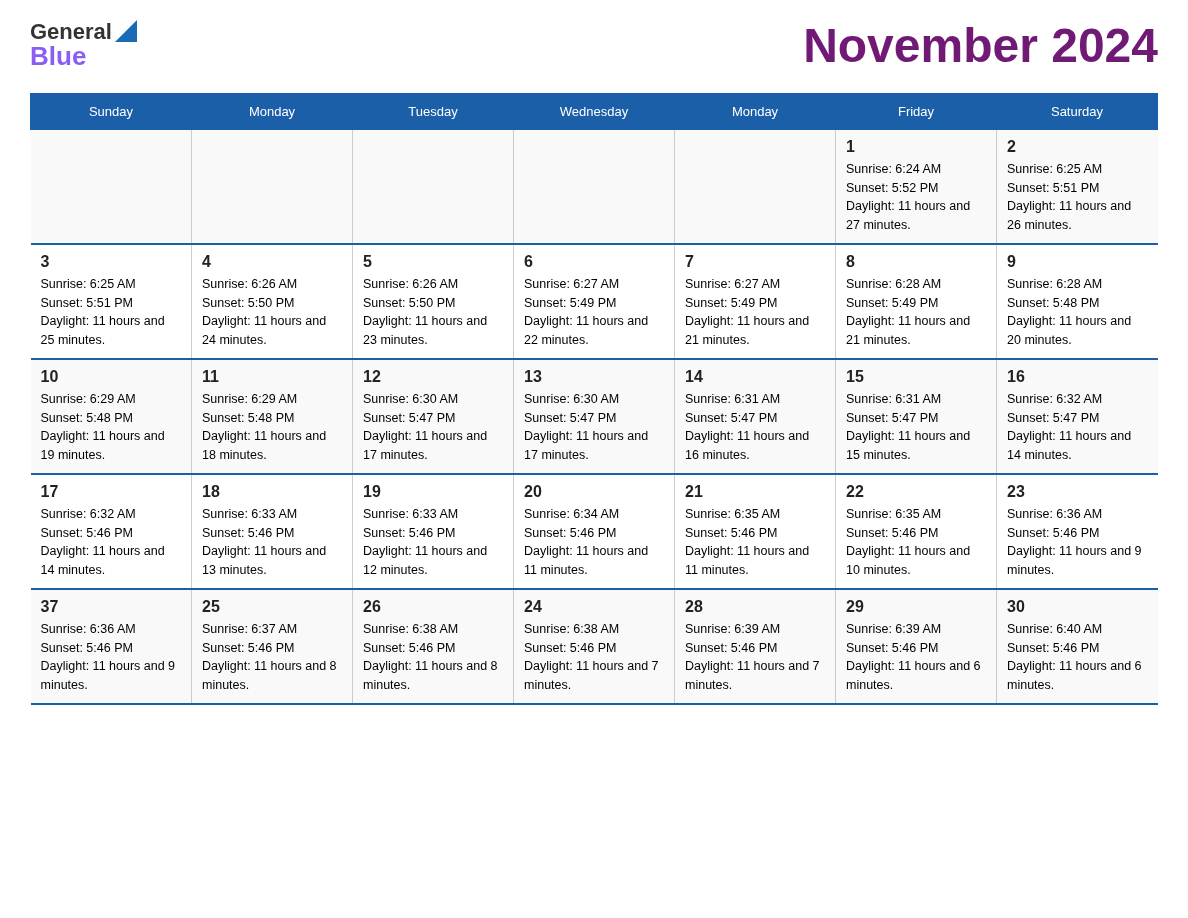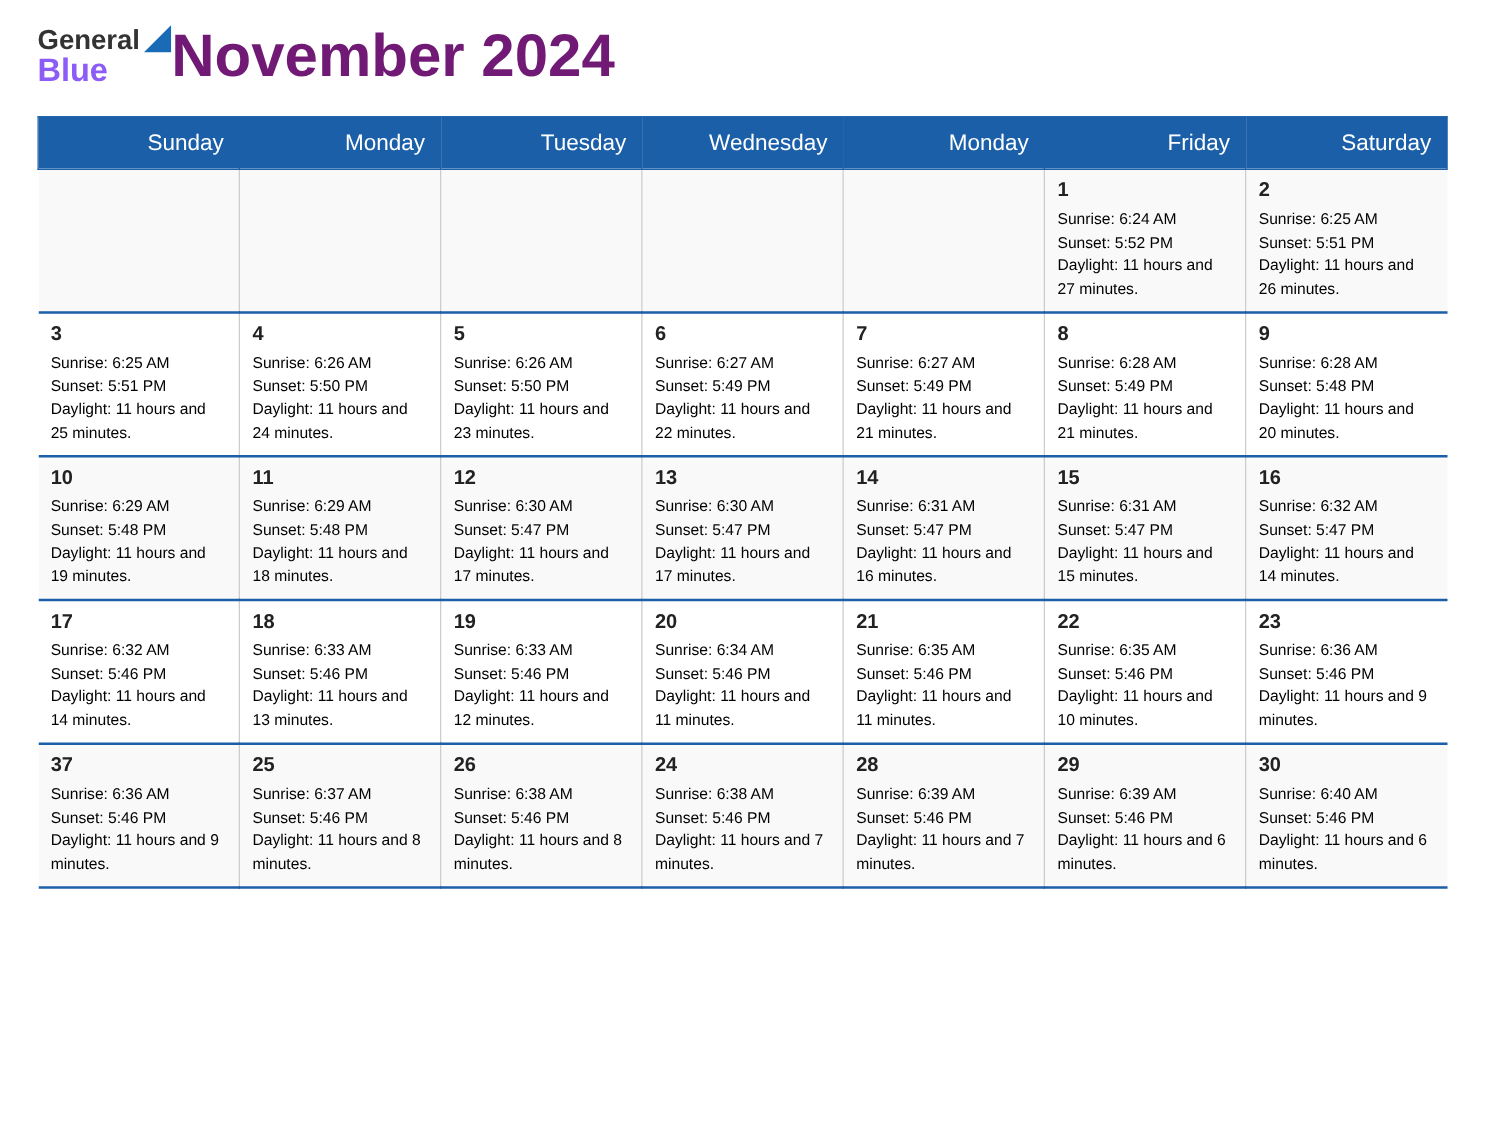--- a/index.html
+++ b/index.html
@@ -5,21 +5,21 @@
     * { margin: 0; padding: 0; box-sizing: border-box; }
     body {
       font-family: Arial, sans-serif;
       background: #fff;
       width: 1188px;
       min-height: 918px;
       padding: 20px 30px;
     }
     .header {
       display: flex;
-      justify-content: flex-start;
+      justify-content: space-between;
       align-items: flex-start;
       margin-bottom: 20px;
     }
     .logo {
       display: flex;
       align-items: center;
       gap: 4px;
     }
     .logo-text-general {
       font-size: 22px;
@@ -47,24 +47,24 @@
     }
     table {
       width: 100%;
       border-collapse: collapse;
     }
     thead tr {
       background-color: #1a5fa8;
     }
     thead th {
       color: #fff;
-      font-size: 18px;
+      font-size: 13px;
       font-weight: normal;
       padding: 10px 12px;
-      text-align: right;
+      text-align: center;
       border: 1px solid #1a5fa8;
     }
     tbody tr {
       border-bottom: 2px solid #1a5fa8;
     }
     tbody td {
       vertical-align: top;
       padding: 8px 10px;
       border-right: 1px solid #ccc;
       width: 14.28%;

